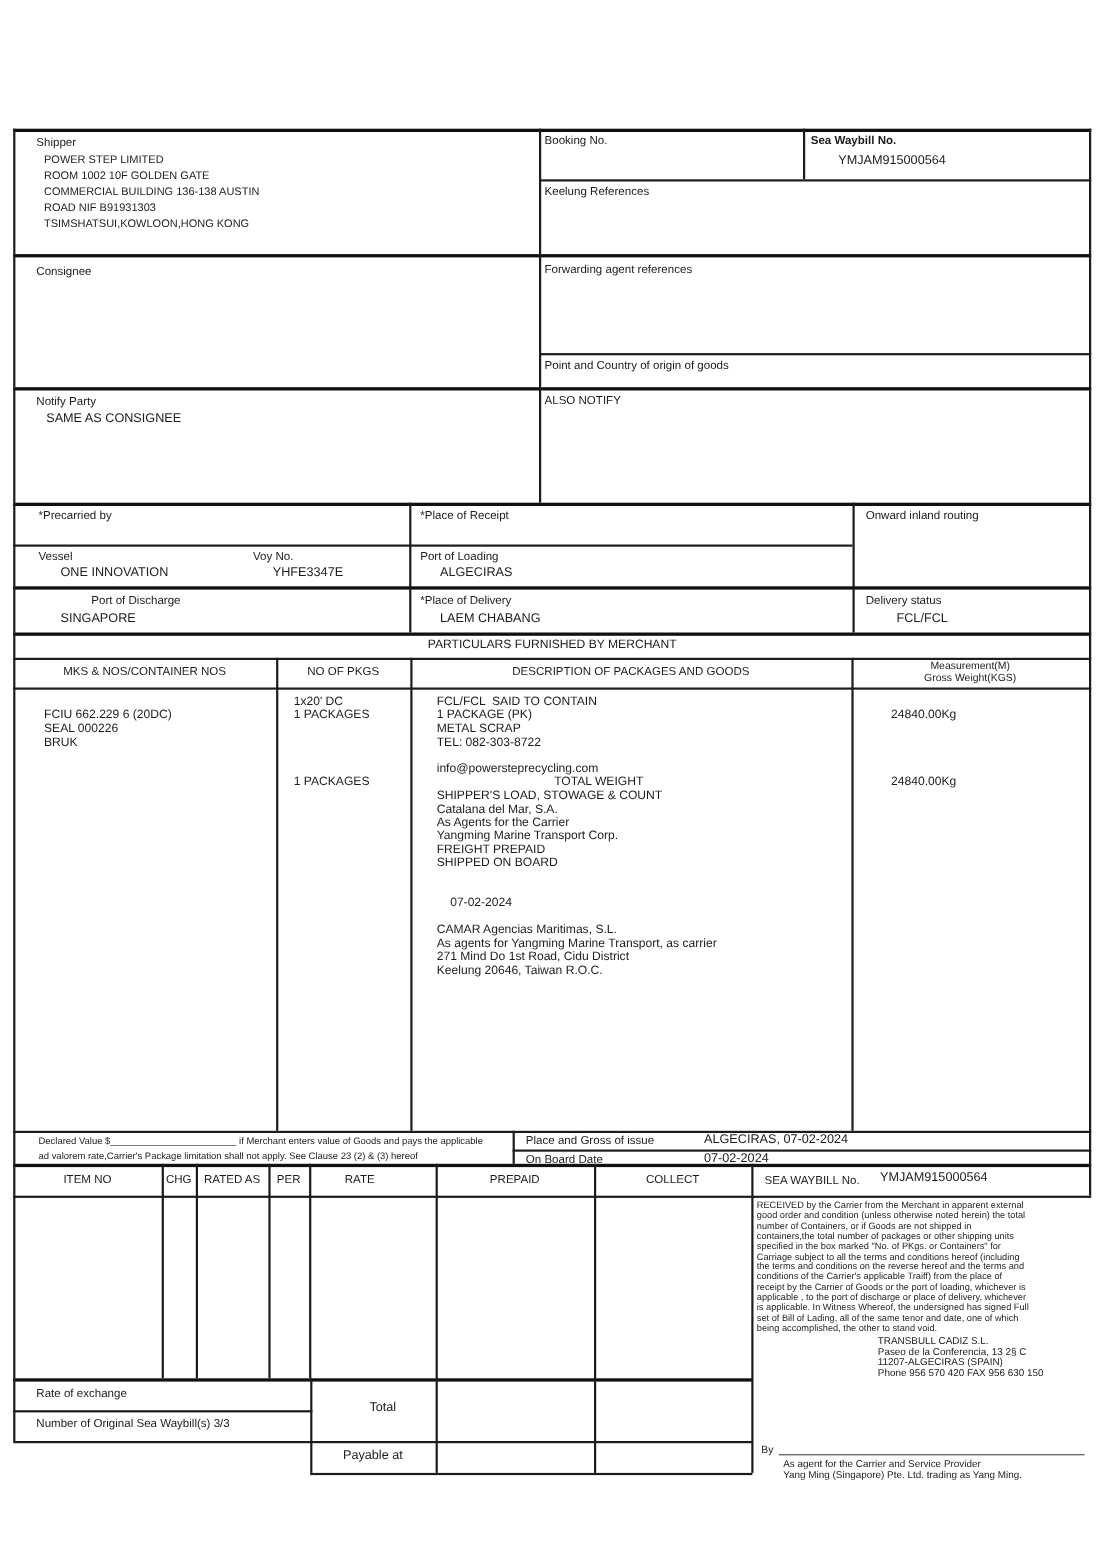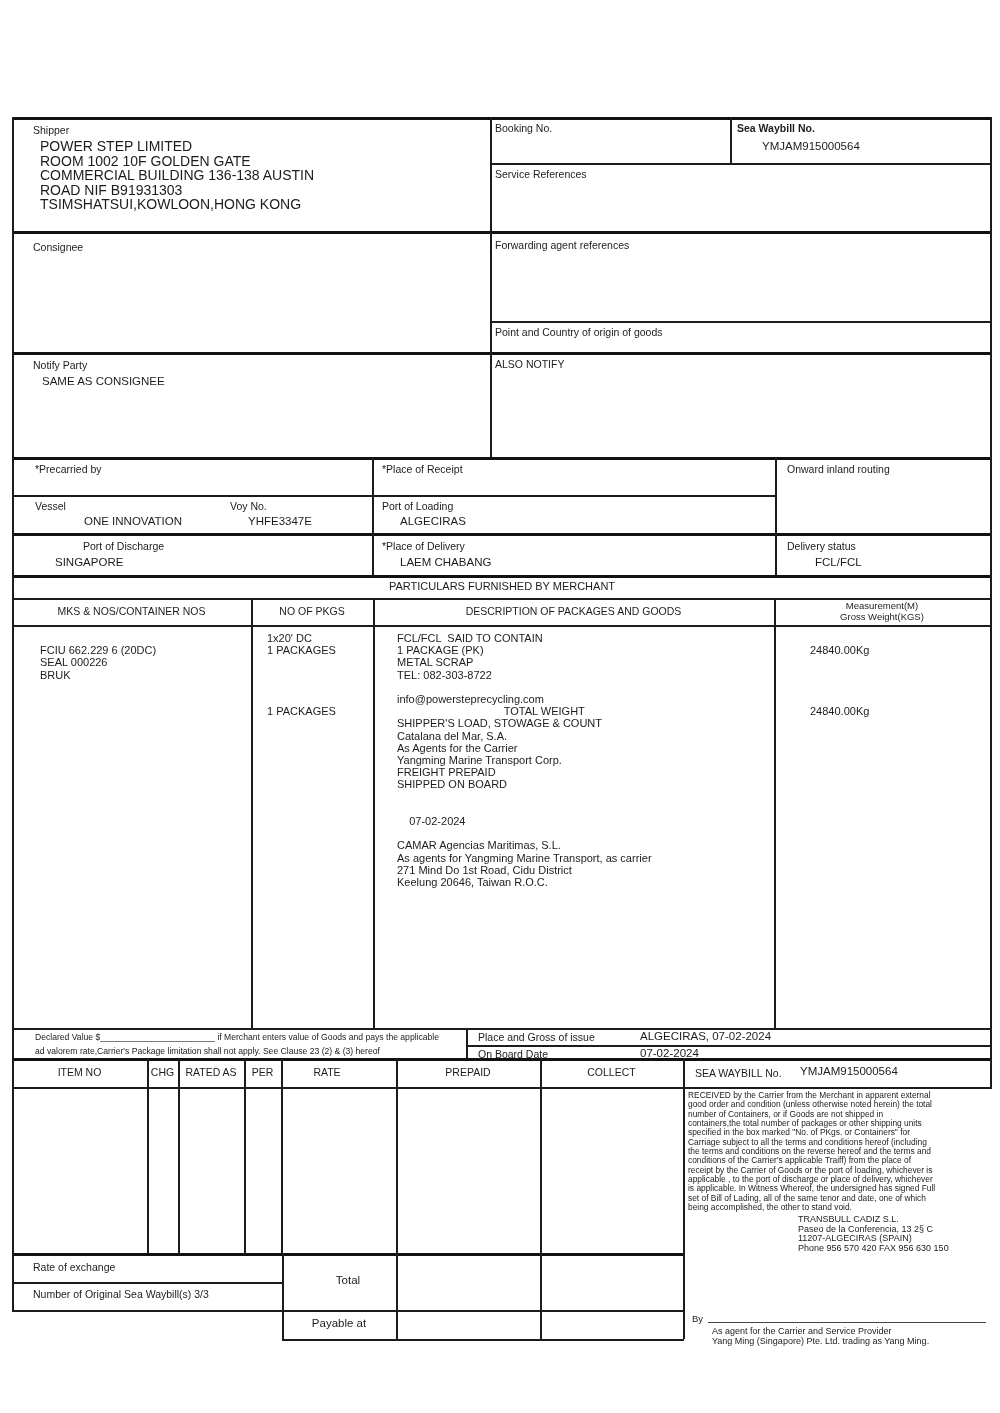--- a/index.html
+++ b/index.html
@@ -11,21 +11,21 @@
   }
   .abs { position:absolute; }
   .hl { position:absolute; background:#1c1c1c; height:2px; }
   .hl3 { position:absolute; background:#111; height:3px; }
   .vl { position:absolute; background:#1c1c1c; width:2px; }
   .title { font-weight:bold; font-size:31px; line-height:33px; text-align:center; letter-spacing:0.5px; }
   .lbl { font-size:10.5px; }
   .lblb { font-size:10.5px; font-weight:bold; }
   .val { font-size:11.5px; }
   .pre { white-space:pre; font-size:11px; line-height:12.2px; }
-  .pre145 { white-space:pre; font-size:14px; line-height:14.5px; }
+  .pre145 { white-space:pre; font-size:10px; line-height:14.5px; }
   .ctr { text-align:center; }
   .fine { font-size:8.6px; }
   .received { white-space:pre; font-size:8.4px; line-height:9.35px; }
   .agentblk { white-space:pre; font-size:9px; line-height:9.7px; }
   .footagent { white-space:pre; font-size:9px; line-height:10px; }
 </style>
 </head>
 <body>
 
 <div class="page">
@@ -74,36 +74,36 @@
   <div class="abs pre145" style="left:40px; top:139px;">POWER STEP LIMITED
 ROOM 1002 10F GOLDEN GATE
 COMMERCIAL BUILDING 136-138 AUSTIN
 ROAD NIF B91931303
 TSIMSHATSUI,KOWLOON,HONG KONG</div>
 
   <div class="abs lbl" style="left:495px; top:122px;">Booking No.</div>
   <div class="abs lblb" style="left:737px; top:122px;">Sea Waybill No.</div>
   <div class="abs val" style="left:762px; top:140px;">YMJAM915000564</div>
 
-  <div class="abs lbl" style="left:495px; top:168px;">Service References</div>
+  <div class="abs lbl" style="left:495px; top:168px;">Keelung References</div>
 
   <div class="abs lbl" style="left:33px; top:241px;">Consignee</div>
   <div class="abs lbl" style="left:495px; top:239px;">Forwarding agent references</div>
   <div class="abs lbl" style="left:495px; top:326px;">Point and Country of origin of goods</div>
 
   <div class="abs lbl" style="left:33px; top:359px;">Notify Party</div>
   <div class="abs val" style="left:42px; top:375px;">SAME AS CONSIGNEE</div>
   <div class="abs lbl" style="left:495px; top:358px;">ALSO NOTIFY</div>
 
   <div class="abs lbl" style="left:35px; top:463px;">*Precarried by</div>
   <div class="abs lbl" style="left:382px; top:463px;">*Place of Receipt</div>
   <div class="abs lbl" style="left:787px; top:463px;">Onward inland routing</div>
 
   <div class="abs lbl" style="left:35px; top:500px;">Vessel</div>
-  <div class="abs val" style="left:55px; top:515px;margin-left:29px;">ONE INNOVATION</div>
+  <div class="abs val" style="left:55px; top:515px;">ONE INNOVATION</div>
   <div class="abs lbl" style="left:230px; top:500px;">Voy No.</div>
   <div class="abs val" style="left:248px; top:515px;">YHFE3347E</div>
   <div class="abs lbl" style="left:382px; top:500px;">Port of Loading</div>
   <div class="abs val" style="left:400px; top:515px;">ALGECIRAS</div>
 
   <div class="abs lbl" style="left:35px; top:540px;padding-left:48px;">Port of Discharge</div>
   <div class="abs val" style="left:55px; top:556px;">SINGAPORE</div>
   <div class="abs lbl" style="left:382px; top:540px;">*Place of Delivery</div>
   <div class="abs val" style="left:400px; top:556px;">LAEM CHABANG</div>
   <div class="abs lbl" style="left:787px; top:540px;">Delivery status</div>

